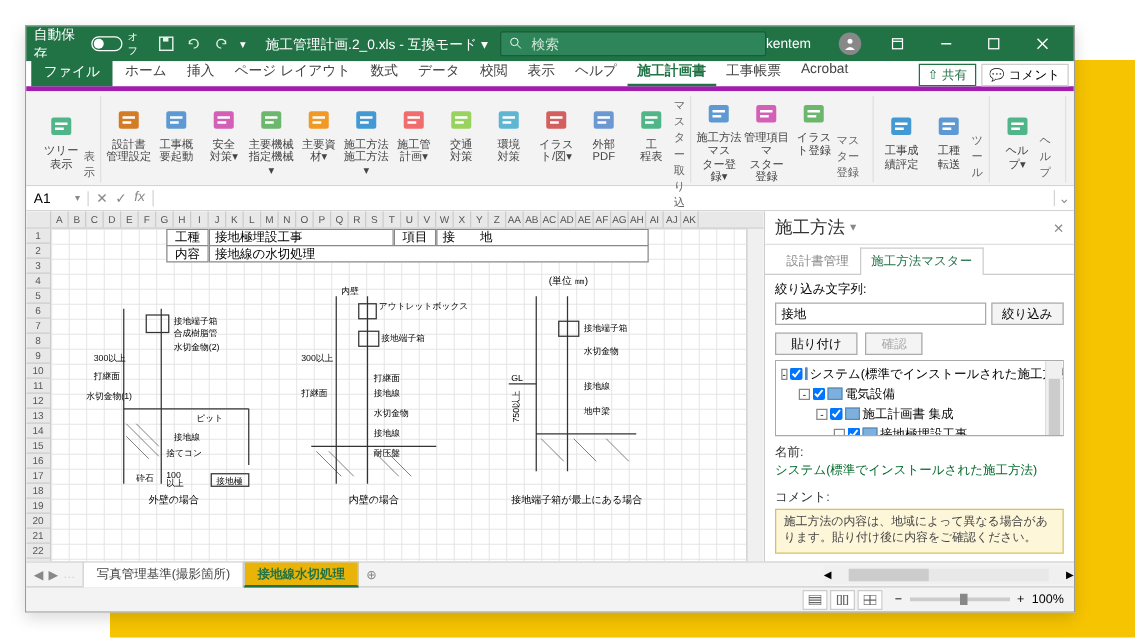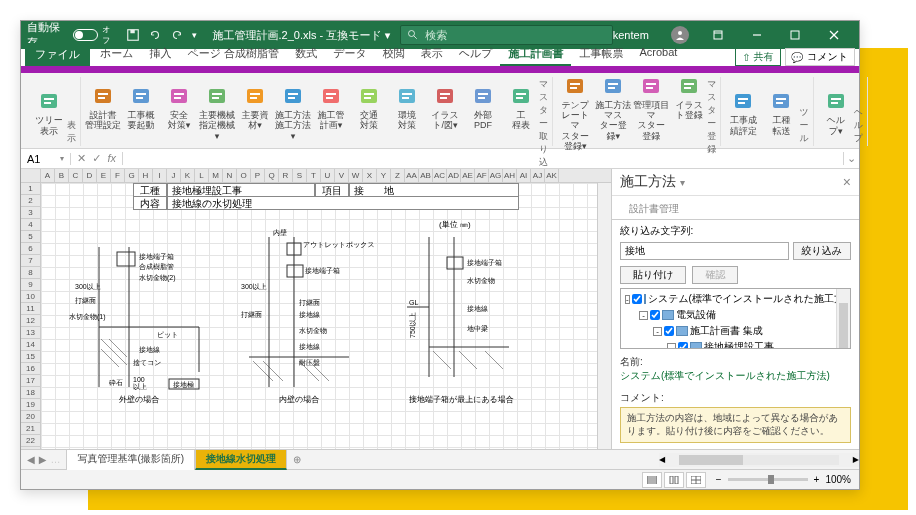--- a/index.html
+++ b/index.html
@@ -14,21 +14,21 @@
 .titlebar .qat-icon { width: 14px; height: 14px; opacity: 0.9; }
 .titlebar .filename { flex: 0 0 auto; margin-right: 10px; }
 .titlebar .search { display: flex; align-items: center; background: #2f855a; border: 1px solid #1a5b38; border-radius: 2px; height: 20px; width: 220px; padding: 0 6px; gap: 6px; }
 .titlebar .search svg { width: 12px; height: 12px; }
 .titlebar .spacer { flex: 1; }
 .titlebar .user { display: flex; align-items: center; gap: 22px; margin-right: 10px; }
 .titlebar .avatar { width: 18px; height: 18px; border-radius: 50%; background: #888; display: flex; align-items: center; justify-content: center; }
 .titlebar .win-btn { width: 40px; height: 28px; display: flex; align-items: center; justify-content: center; }
 .titlebar .win-btn svg { width: 10px; height: 10px; }
 
-.tabbar { display: flex; align-items: flex-end; height: 24px; background: #fff; border-bottom: 7px solid #a21caf; font-size: 11px; padding: 0 4px; gap: 2px; }
+.tabbar { display: flex; align-items: flex-end; height: 24px; background: #fff; border-bottom: 4px solid #a21caf; font-size: 11px; padding: 0 4px; gap: 2px; }
 .tabbar .tab { padding: 4px 8px 3px; color: #444; cursor: pointer; }
 .tabbar .tab.active { color: #217346; border-bottom: 2px solid #217346; font-weight: 600; }
 .tabbar .tab.file { color: #fff; background: #217346; padding: 4px 10px; }
 .tabbar .right { margin-left: auto; display: flex; gap: 4px; }
 .tabbar .share-btn { border: 1px solid #ccc; padding: 1px 6px; font-size: 10px; display: flex; align-items: center; gap: 3px; background: #fff; }
 .tabbar .share-btn.g { color: #217346; border-color: #217346; }
 
 .ribbon { display: flex; background: #f3f3f3; border-bottom: 1px solid #d4d4d4; padding: 4px 6px 2px; height: 76px; }
 .ribbon-group { display: flex; flex-direction: row; align-items: center; border-right: 1px solid #e0e0e0; padding: 0 4px; }
 .ribbon-group .buttons { display: flex; gap: 2px; flex: 1; }
@@ -168,21 +168,21 @@
           <line x1="9" y1="1" x2="1" y2="9" stroke="#fff" stroke-width="1.2"></line>
         </svg>
       </div>
   </div>
 
   <div class="tabbar">
     <div class="tab file">ファイル</div>
     <div id="tabs-container" style="display:flex">
         <div class="tab">ホーム</div>
         <div class="tab">挿入</div>
-        <div class="tab">ページ 合成樹脂管</div>
+        <div class="tab">ページ レイアウト</div>
         <div class="tab">数式</div>
         <div class="tab">データ</div>
         <div class="tab">校閲</div>
         <div class="tab">表示</div>
         <div class="tab">ヘルプ</div>
         <div class="tab active">施工計画書</div>
         <div class="tab">工事帳票</div>
         <div class="tab">Acrobat</div>
       </div>
     <div class="right">
@@ -366,33 +366,20 @@
             <div>
               <div>工</div>
               <div>程表</div>
             </div>
           </div>
         </div>
         <div class="ribbon-group-label">マスター取り込み</div>
       </div>
       <div class="ribbon-group">
         <div class="buttons">
-          <div class="ribbon-btn">
-            <div class="icon">
-              <svg width="22" height="22" viewBox="0 0 22 22">
-                <rect x="3" y="4" width="16" height="14" rx="2" fill="#c60" opacity="0.85"></rect>
-                <rect x="6" y="8" width="10" height="2" fill="#fff"></rect>
-                <rect x="6" y="12" width="7" height="2" fill="#fff"></rect>
-              </svg>
-            </div>
-            <div>
-              <div>テンプレートマ</div>
-              <div>スター登録▾</div>
-            </div>
-          </div>
           <div class="ribbon-btn">
             <div class="icon">
               <svg width="22" height="22" viewBox="0 0 22 22">
                 <rect x="3" y="4" width="16" height="14" rx="2" fill="#48c" opacity="0.85"></rect>
                 <rect x="6" y="8" width="10" height="2" fill="#fff"></rect>
                 <rect x="6" y="12" width="7" height="2" fill="#fff"></rect>
               </svg>
             </div>
             <div>
               <div>施工方法マス</div>
@@ -659,20 +646,21 @@
     </div>
 
     <div class="side-panel">
       <div class="panel-header">
         <span class="panel-title">施工方法</span>
         <span style="margin-left:4px;font-size:10px;color:#888">▾</span>
         <span class="panel-close">×</span>
       </div>
       <div class="panel-tabs">
         <div class="panel-tab">設計書管理</div>
+        <div class="panel-tab active">施工方法マスター</div>
       </div>
       <div class="filter-row">
         <span>絞り込み文字列:</span>
       </div>
       <div class="filter-row" style="padding-top:0">
         <input value="接地" style="">
         <button>絞り込み</button>
       </div>
       <div class="btn-row">
         <button>貼り付け</button>

